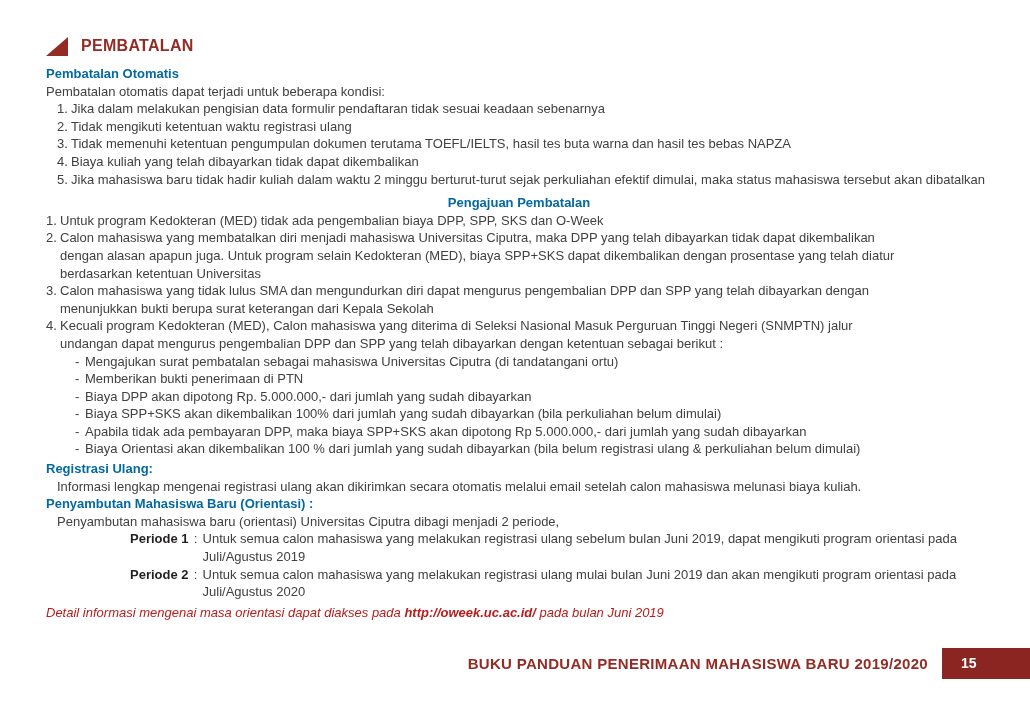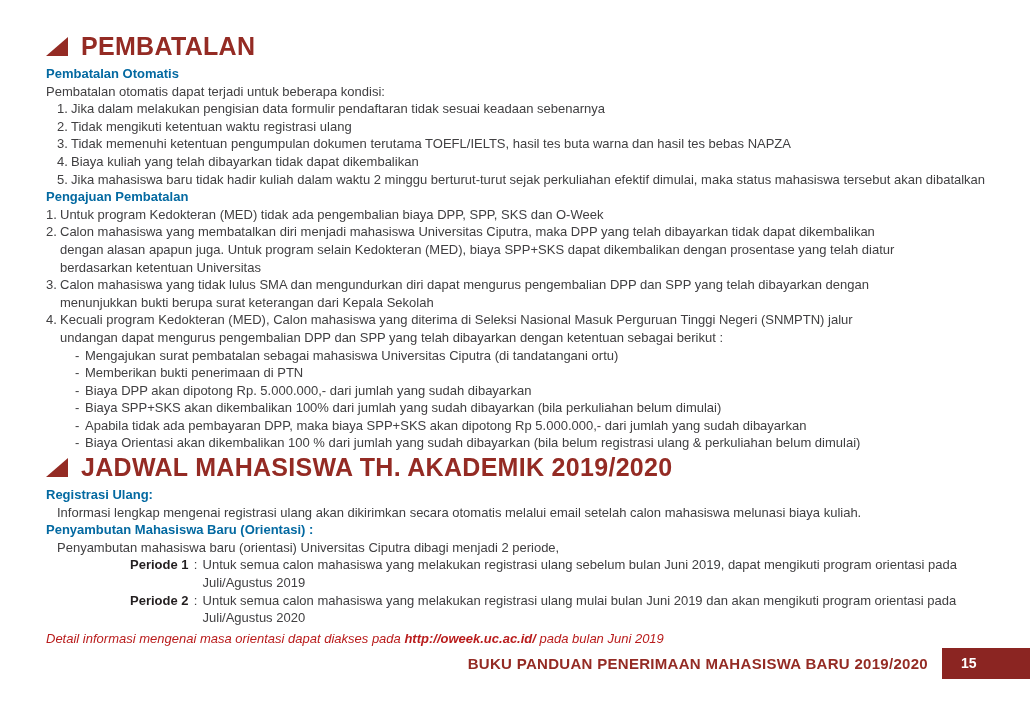--- a/index.html
+++ b/index.html
@@ -12,31 +12,31 @@
     font-family:"Liberation Sans",sans-serif;
     font-size:13px;
     line-height:17.6px;
     color:#414042;
     overflow:hidden;
   }
   .sec-title{
     display:flex;align-items:center;gap:13px;
     margin:0 0 6px 0;
     color:#942b24;
-    font-size:25px;line-height:26px;font-weight:bold;letter-spacing:0.3px;
+    font-size:16px;line-height:26px;font-weight:bold;letter-spacing:0.3px;
   }
   .tri{
     width:0;height:0;flex:0 0 auto;
     border-bottom:19px solid #942b24;
     border-left:22px solid transparent;
   }
   .lbl{font-weight:bold;color:#0369a1;margin:0;}
   .body{margin:0;}
   .ind{padding-left:11px;}
-  .mt6{}
+  .mt6{margin-top:6px;text-align:center;}
   .list{margin:0;}
   .list.indent1{padding-left:11px;}
   .li{display:flex;}
   .num{flex:0 0 14px;}
   .txt{flex:1;}
   .txt.w840{max-width:840px;}
   .sublist{padding-left:29px;}
   .sub{display:flex;}
   .dash{flex:0 0 10px;}
   .jadwal{margin-top:2px;}
@@ -141,24 +141,20 @@
         <span class="txt">Apabila tidak ada pembayaran DPP, maka biaya SPP+SKS akan dipotong Rp 5.000.000,- dari jumlah yang sudah dibayarkan</span>
       </div>
       <div class="sub">
         <span class="dash">-</span>
         <span class="txt">Biaya Orientasi akan dikembalikan 100 % dari jumlah yang sudah dibayarkan (bila belum registrasi ulang &amp; perkuliahan belum dimulai)</span>
       </div>
     </div>
   </section>
 
   <section class="jadwal">
-    <h1 class="sec-title">
-      <span class="tri"></span>
-      <span>JADWAL MAHASISWA TH. AKADEMIK 2019/2020</span>
-    </h1>
 
     <p class="lbl">Registrasi Ulang:</p>
     <p class="body ind">Informasi lengkap mengenai registrasi ulang akan dikirimkan secara otomatis melalui email setelah calon mahasiswa melunasi biaya kuliah.</p>
 
     <p class="lbl">Penyambutan Mahasiswa Baru (Orientasi) :</p>
     <p class="body ind">Penyambutan mahasiswa baru (orientasi) Universitas Ciputra dibagi menjadi 2 periode,</p>
 
     <div class="period">
       <span class="plabel">Periode 1</span>
       <span class="psep">:</span>

